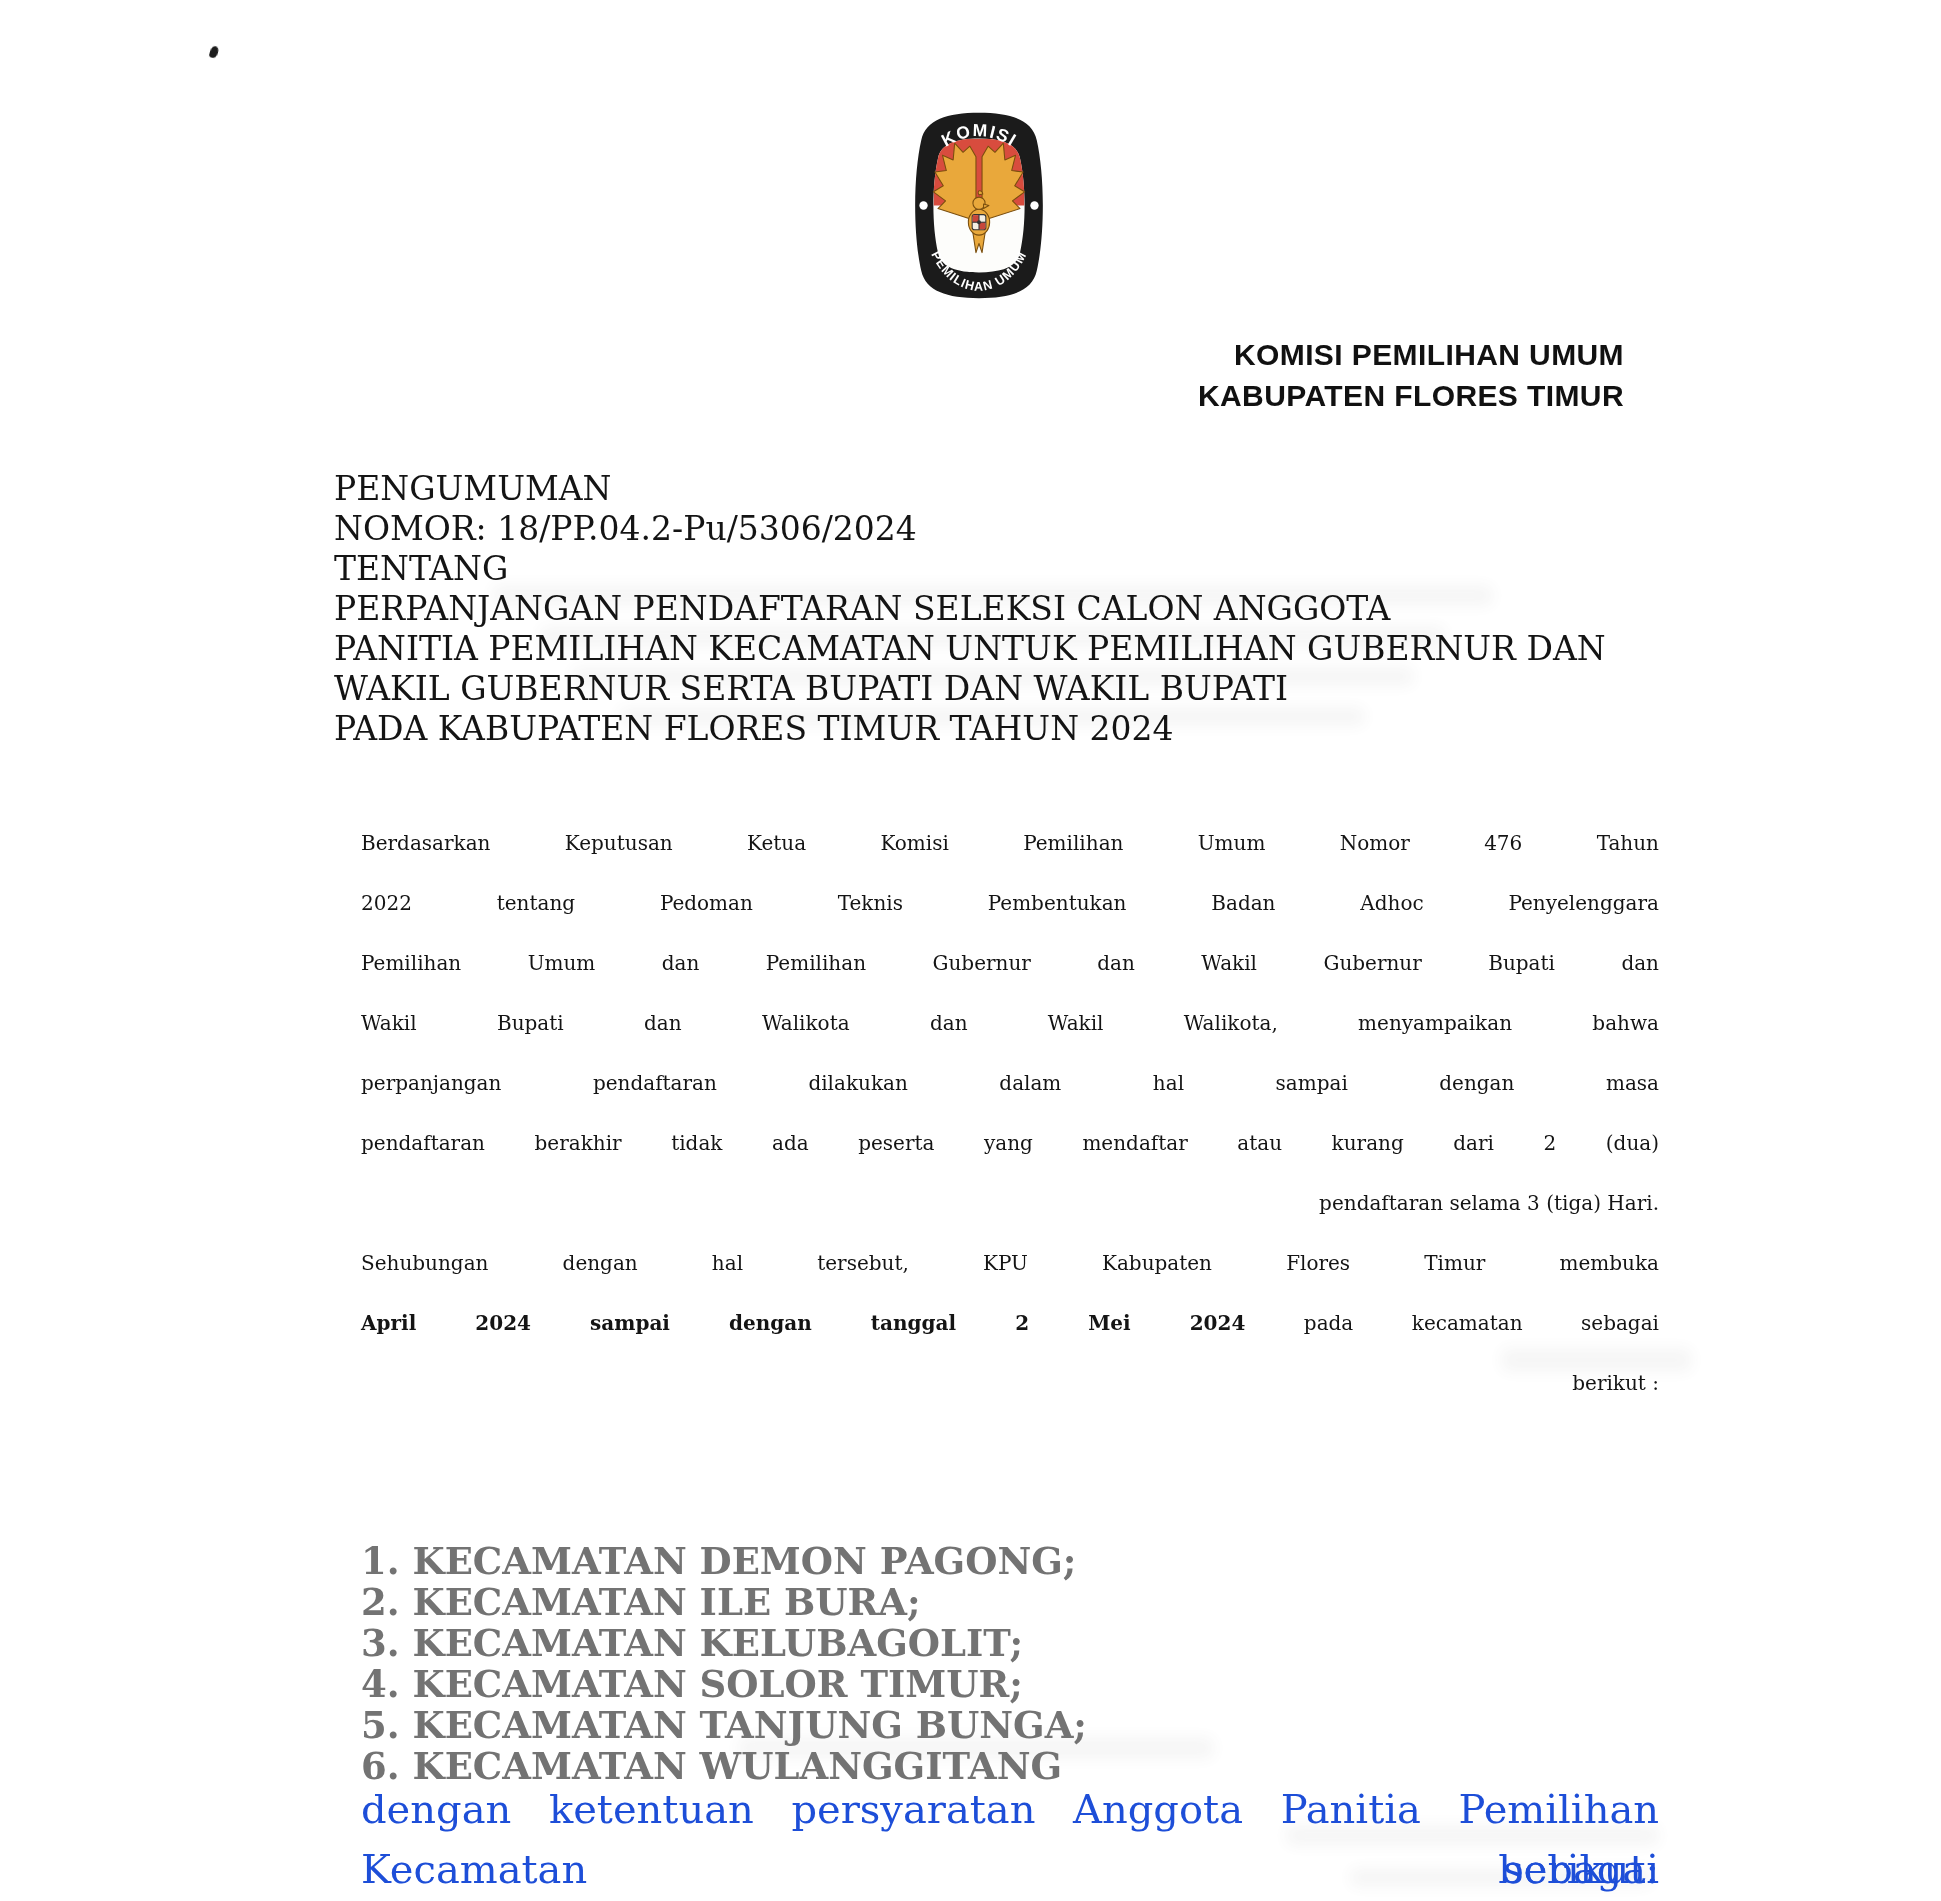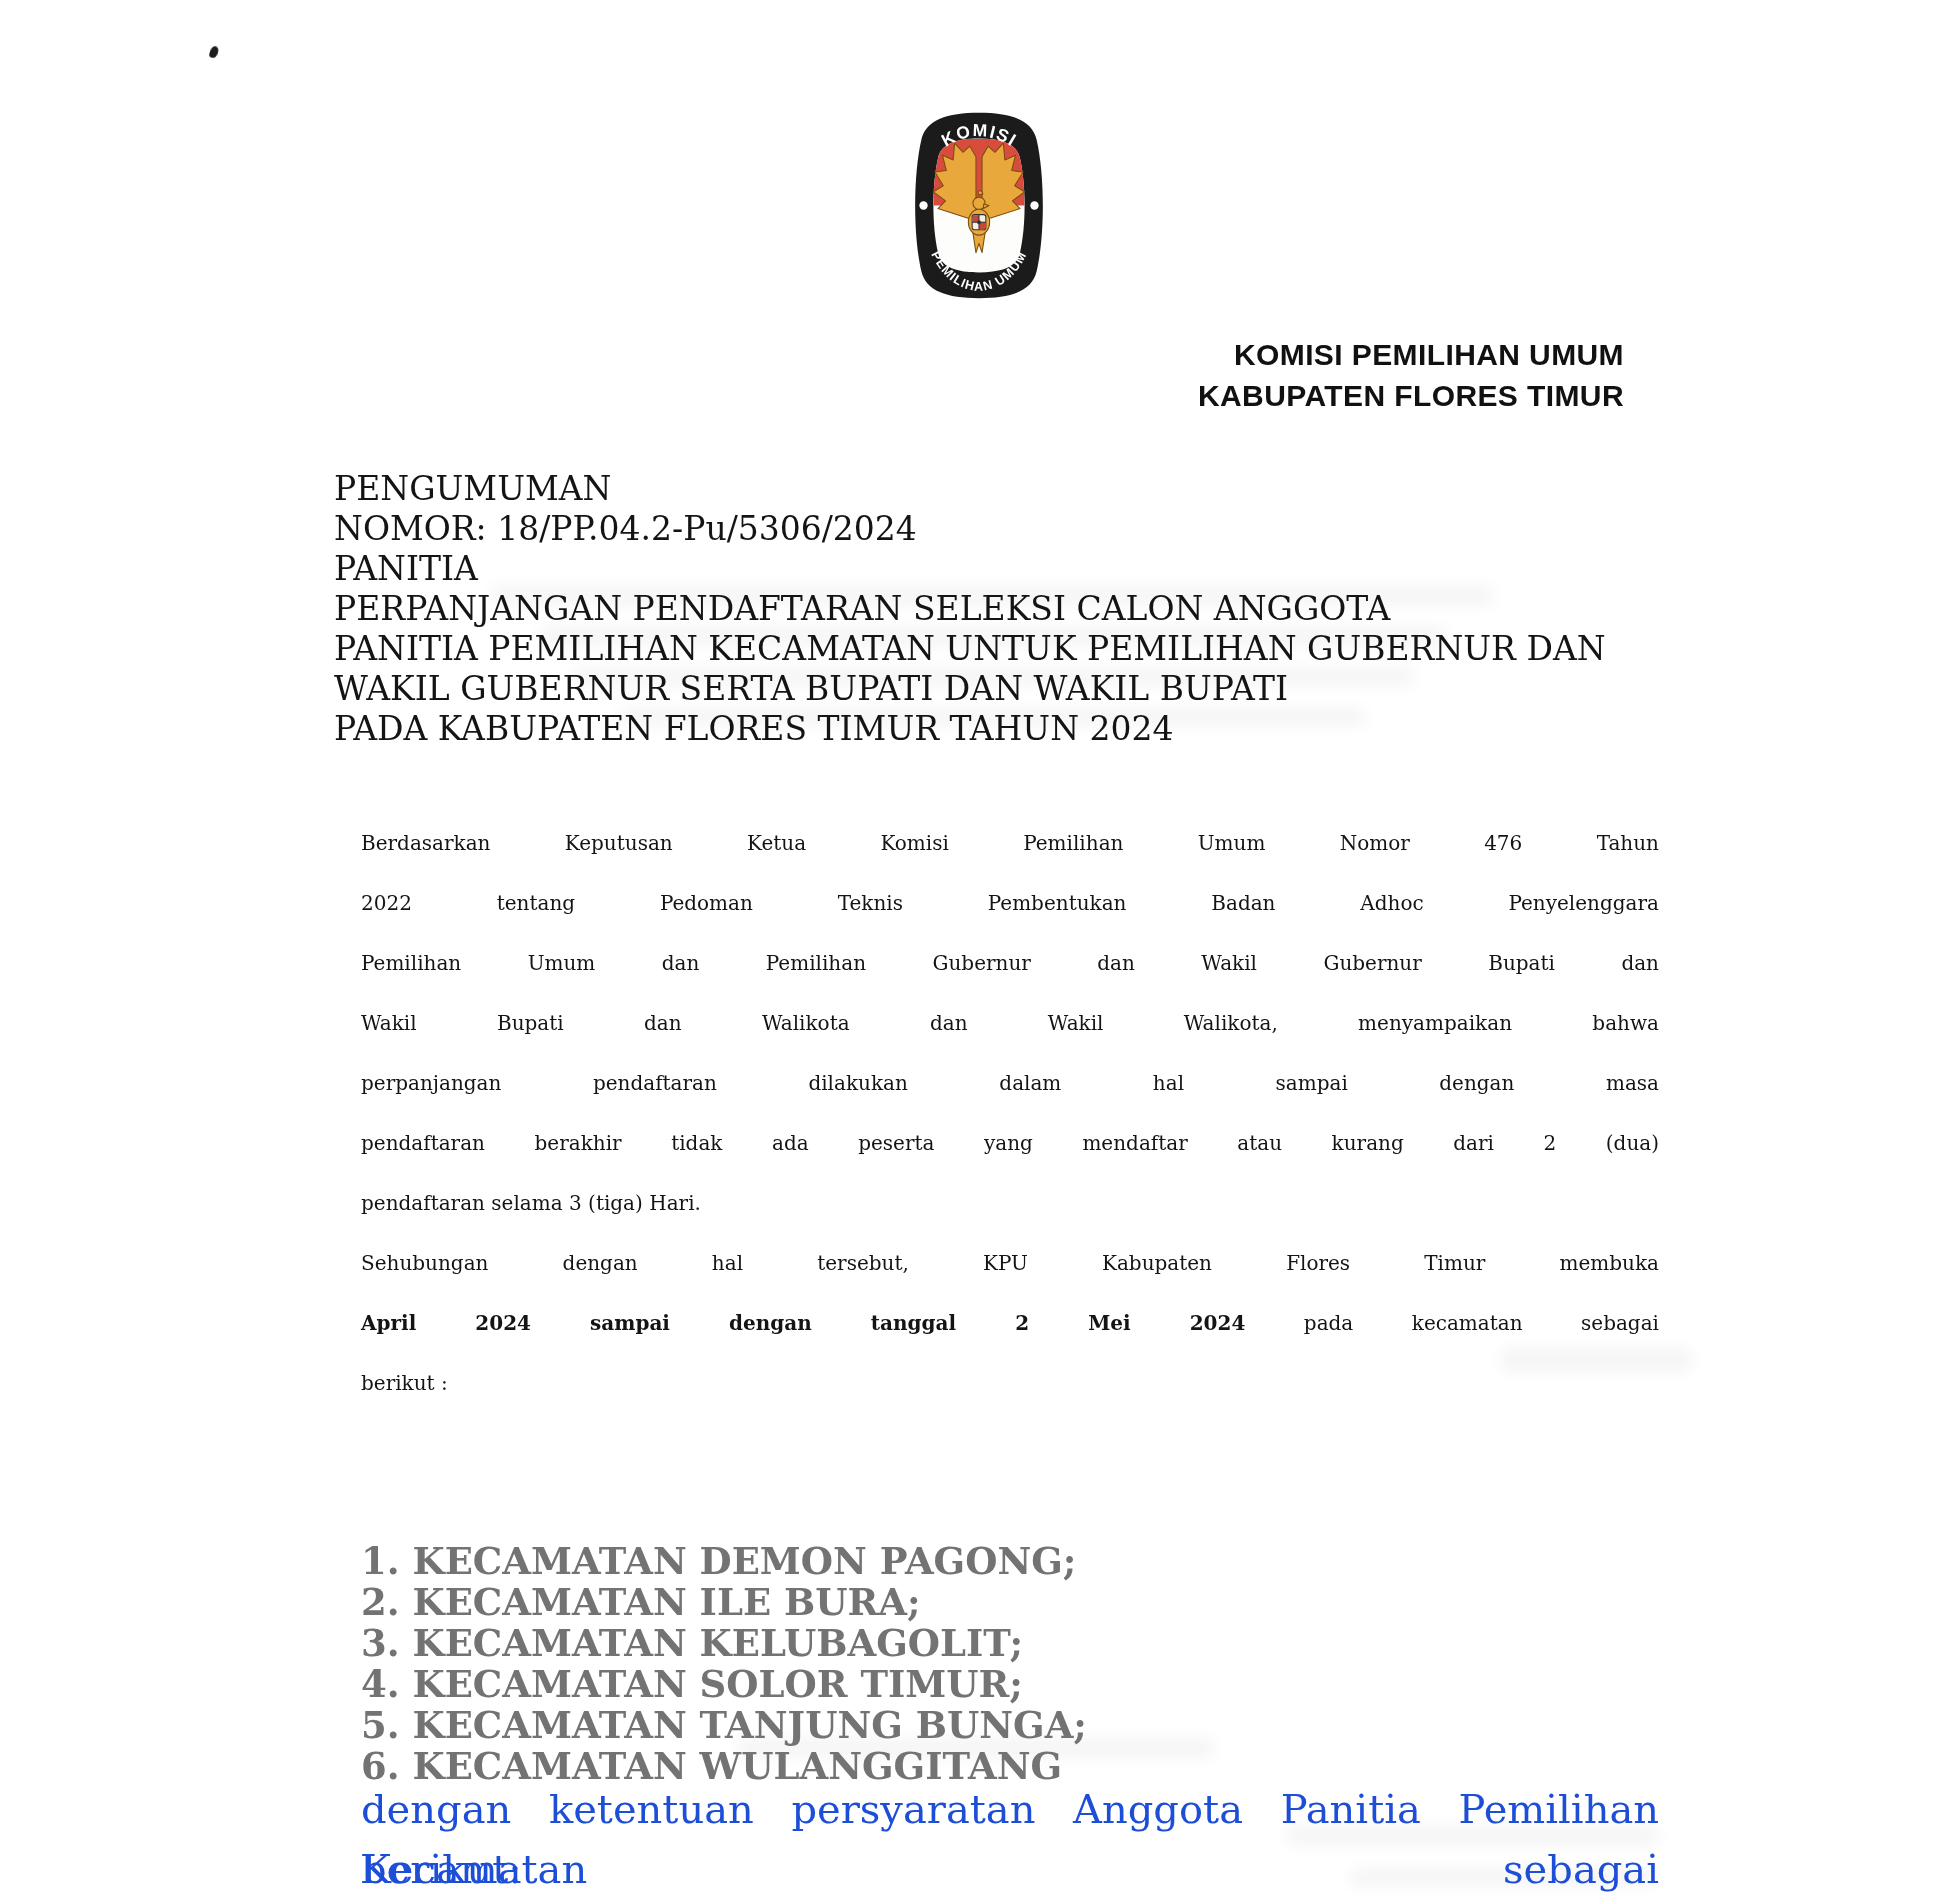--- a/index.html
+++ b/index.html
@@ -35,21 +35,21 @@
   .heading{
     position:absolute;left:334px;top:469px;width:1322px;
     font-size:33px;line-height:40px;text-align:left;color:#141414;
   }
 
   
   .bodytext{
     position:absolute;left:361px;top:813px;width:1298px;
     font-size:20px;color:#141414;
   }
-  .bline{height:60px;line-height:60px;white-space:normal;}
+  .bline{height:60px;line-height:60px;white-space:normal;text-align:right;}
   .just{text-align:justify;text-align-last:justify;}
 
   
   .klist{
     position:absolute;left:361px;top:1541px;width:1298px;
     font-size:37px;font-weight:bold;color:#737373;
   }
   .kline{height:41px;line-height:41px;}
 
   
@@ -142,21 +142,21 @@
   </svg>
 
   <div class="org-header">
     <div>KOMISI PEMILIHAN UMUM</div>
     <div>KABUPATEN FLORES TIMUR</div>
   </div>
 
   <div class="heading">
     <div>PENGUMUMAN</div>
     <div>NOMOR: 18/PP.04.2-Pu/5306/2024</div>
-    <div>PANITIA</div>
+    <div>TENTANG</div>
     <div>PERPANJANGAN PENDAFTARAN SELEKSI CALON ANGGOTA</div>
     <div>PANITIA PEMILIHAN KECAMATAN UNTUK PEMILIHAN GUBERNUR DAN</div>
     <div>WAKIL GUBERNUR SERTA BUPATI DAN WAKIL BUPATI</div>
     <div>PADA KABUPATEN FLORES TIMUR TAHUN 2024</div>
   </div>
 
   <div class="bodytext">
     <div class="bline just">Berdasarkan Keputusan Ketua Komisi Pemilihan Umum Nomor 476 Tahun</div>
     <div class="bline just">2022 tentang Pedoman Teknis Pembentukan Badan Adhoc Penyelenggara</div>
     <div class="bline just">Pemilihan Umum dan Pemilihan Gubernur dan Wakil Gubernur Bupati dan</div>

